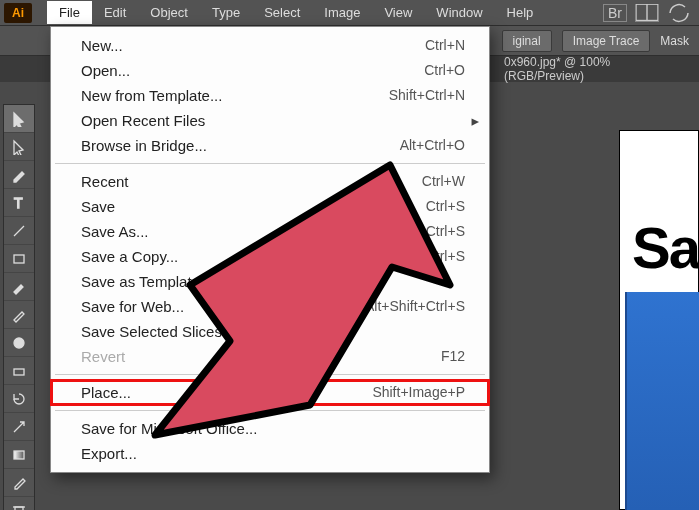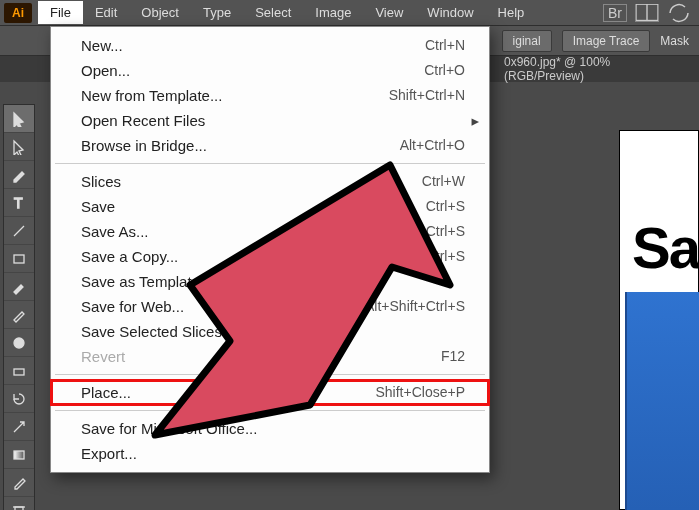--- a/index.html
+++ b/index.html
@@ -1,19 +1,19 @@
 <!DOCTYPE html>
 <html><head>
 <meta charset="utf-8">
 <style>
   * { margin: 0; padding: 0; box-sizing: border-box; font-family: "Segoe UI", Tahoma, sans-serif; }
   body { width: 699px; height: 510px; background: #4a4a4a; overflow: hidden; position: relative; }
 
   
-  .menubar { height: 26px; background: #535353; display: flex; align-items: center; padding-left: 4px; gap: 0; color: #ddd; font-size: 13px; border-bottom: 1px solid #2e2e2e; }
+  .menubar { height: 26px; background: #535353; display: flex; align-items: center; padding-left: 4px; gap: 9px; color: #ddd; font-size: 13px; border-bottom: 1px solid #2e2e2e; }
   .ai-logo { width: 28px; height: 20px; background: #2c1600; color: #ff9a00; font-weight: bold; font-size: 12px; display: flex; align-items: center; justify-content: center; border-radius: 2px; margin-right: 6px; }
   .menu-item { padding: 4px 12px; cursor: pointer; }
   .menu-item.open { background: #ffffff; color: #222; }
   .menubar-right { margin-left: auto; display: flex; align-items: center; gap: 8px; padding-right: 8px; }
   .mb-icon { width: 24px; height: 18px; border: 1px solid #888; display: flex; align-items: center; justify-content: center; font-size: 14px; color: #ccc; }
 
   
   .controlbar { height: 30px; background: #535353; display: flex; align-items: center; justify-content: flex-end; gap: 10px; padding-right: 10px; color: #ddd; font-size: 12px; border-bottom: 1px solid #2e2e2e; }
   .ctrl-btn { background: #6b6b6b; padding: 3px 10px; border-radius: 2px; border: 1px solid #3a3a3a; }
 
@@ -192,21 +192,21 @@
     <div class="dd-row hasSub">
       <span>Open Recent Files</span>
       <span class="shortcut"></span>
     </div>
     <div class="dd-row">
       <span>Browse in Bridge...</span>
       <span class="shortcut">Alt+Ctrl+O</span>
     </div>
     <div class="dd-sep"></div>
     <div class="dd-row">
-      <span>Slices</span>
+      <span>Recent</span>
       <span class="shortcut">Ctrl+W</span>
     </div>
     <div class="dd-row">
       <span>Save</span>
       <span class="shortcut">Ctrl+S</span>
     </div>
     <div class="dd-row">
       <span>Save As...</span>
       <span class="shortcut">Shift+Ctrl+S</span>
     </div>
@@ -226,21 +226,21 @@
       <span>Save Selected Slices...</span>
       <span class="shortcut"></span>
     </div>
     <div class="dd-row disabled">
       <span>Revert</span>
       <span class="shortcut">F12</span>
     </div>
     <div class="dd-sep"></div>
     <div class="dd-row highlight">
       <span>Place...</span>
-      <span class="shortcut">Shift+Close+P</span>
+      <span class="shortcut">Shift+Image+P</span>
     </div>
     <div class="dd-sep"></div>
     <div class="dd-row">
       <span>Save for Microsoft Office...</span>
       <span class="shortcut"></span>
     </div>
     <div class="dd-row">
       <span>Export...</span>
       <span class="shortcut"></span>
     </div>

